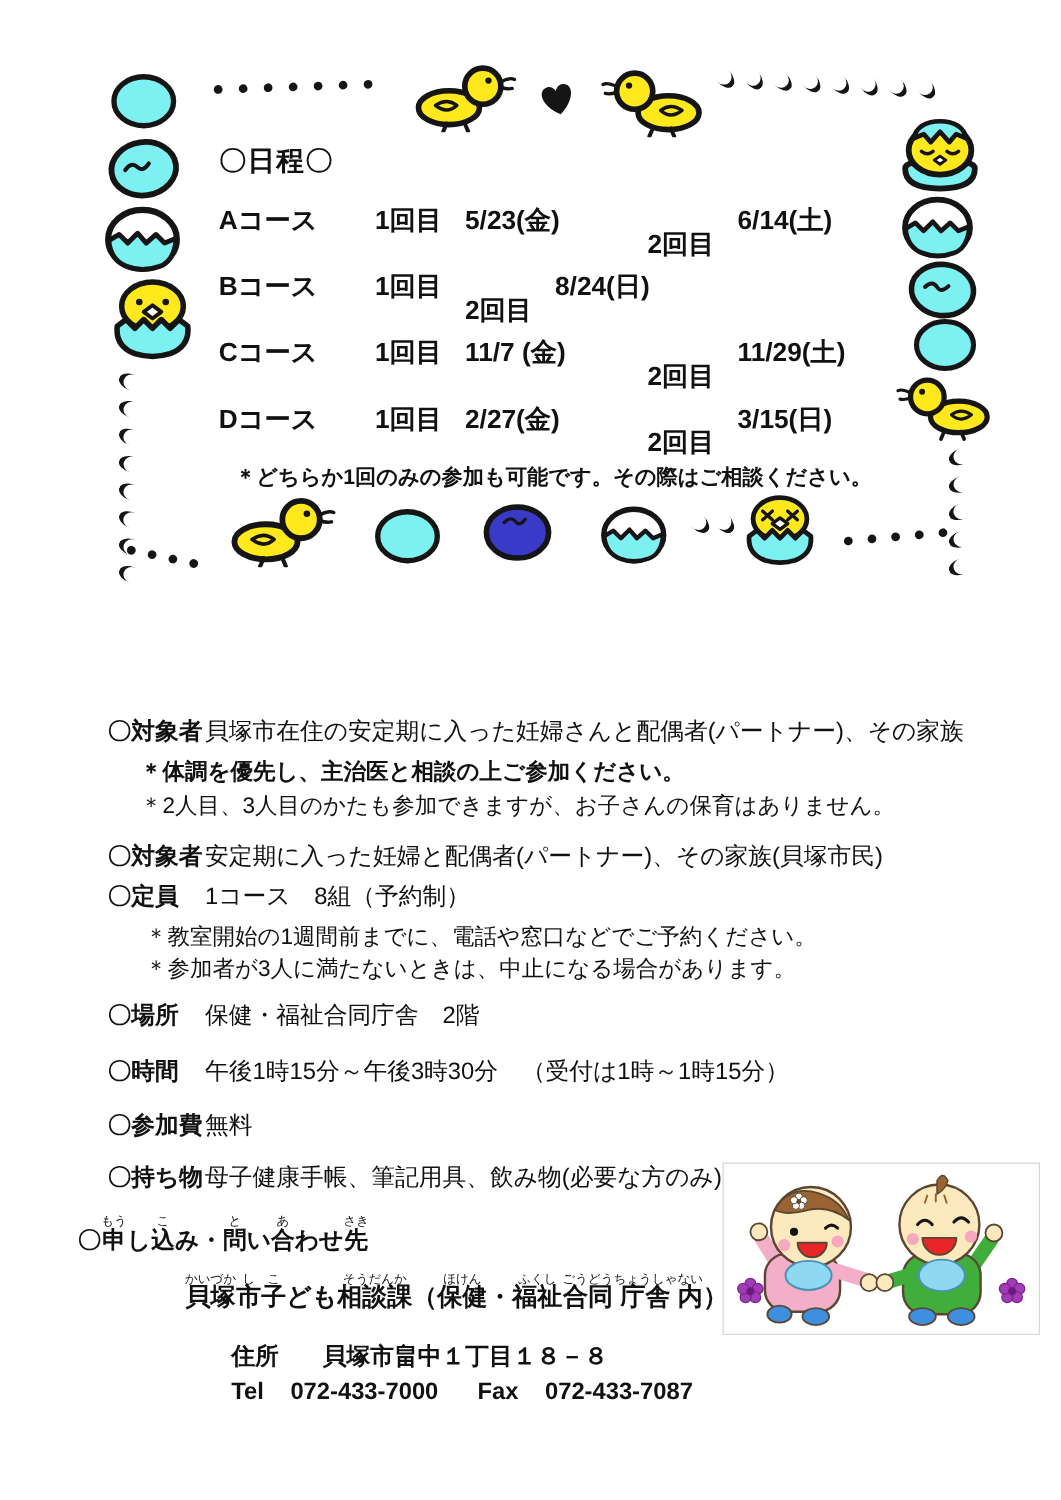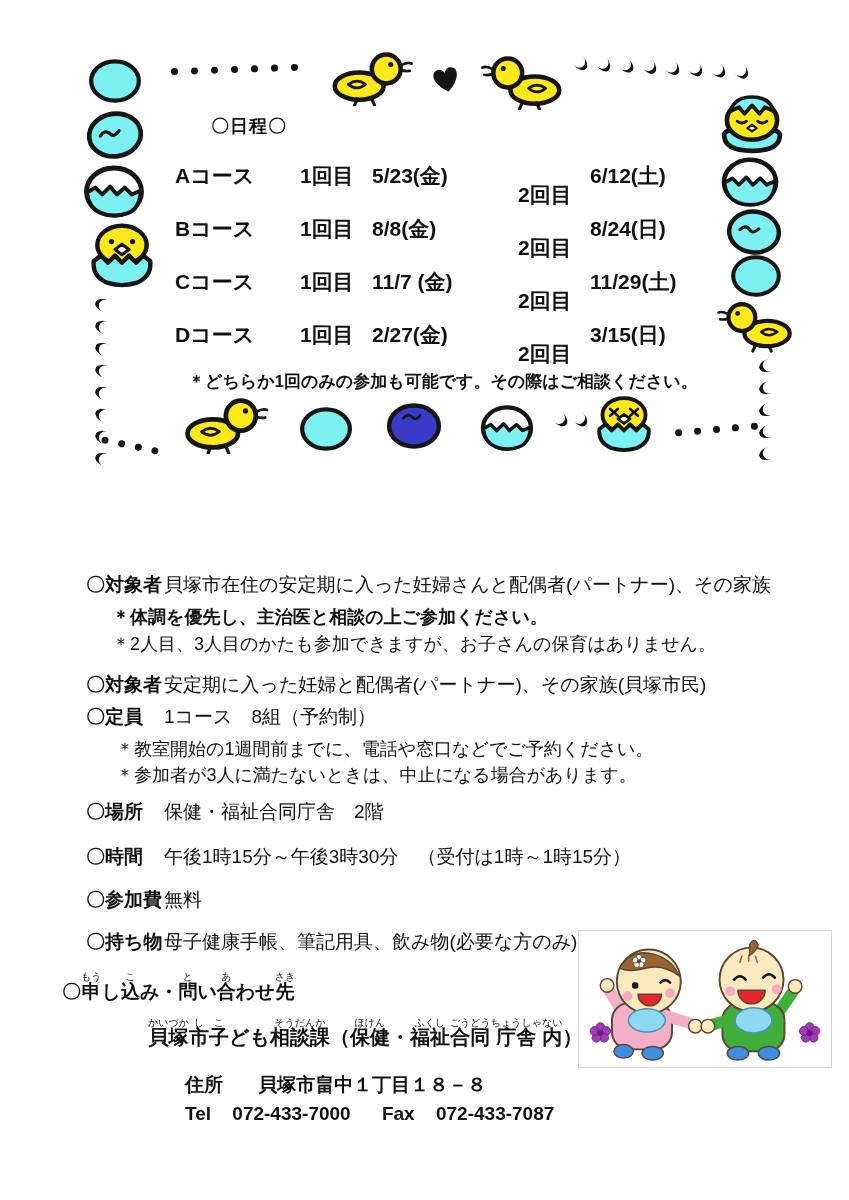--- a/index.html
+++ b/index.html
@@ -9,21 +9,21 @@
     overflow:hidden;
   }
   
   .frame{position:absolute;left:85px;top:52px;width:712px;height:418px;}
   .ico{position:absolute;display:block;}
   .dot{width:7px;height:7px;border-radius:50%;background:#151515;flex:0 0 auto;}
   .dash{width:13px;height:9px;border-top:4px solid #151515;border-radius:55%/95% 95% 0 0;flex:0 0 auto;}
   .drow{position:absolute;display:flex;align-items:center;}
   .dcol{position:absolute;display:flex;flex-direction:column;align-items:center;}
   
-  .s-title{position:absolute;left:90px;top:62px;font-size:18px;font-weight:700;letter-spacing:1px;margin-left:36px;}
+  .s-title{position:absolute;left:90px;top:62px;font-size:22px;font-weight:700;letter-spacing:1px;}
   .s-rows{position:absolute;left:90px;top:110px;}
   .s-row{display:flex;height:53px;align-items:flex-start;font-size:21px;font-weight:700;white-space:nowrap;}
   .s-row .c1{width:125px;}
   .s-row .c2{width:72px;}
   .s-row .c3{width:146px;}
   .s-row .c4{width:72px;margin-top:19px;}
   .s-note{position:absolute;left:103px;top:318px;font-size:17px;font-weight:700;white-space:nowrap;}
   
   .line{position:absolute;display:flex;font-size:19px;white-space:nowrap;margin-left:24px;}
   .lbl{width:78px;flex:0 0 auto;font-weight:700;}
@@ -214,26 +214,25 @@
       <div class="dot"></div>
   </div>
 
   <div class="s-title">〇日程〇</div>
   <div class="s-rows">
     <div class="s-row">
       <span class="c1">Aコース</span>
       <span class="c2">1回目</span>
       <span class="c3">5/23(金)</span>
       <span class="c4">2回目</span>
-      <span class="c5">6/12(土)</span>
+      <span class="c5">6/14(土)</span>
     </div>
     <div class="s-row">
       <span class="c1">Bコース</span>
       <span class="c2">1回目</span>
-      <span class="c3">8/8(金)</span>
       <span class="c4">2回目</span>
       <span class="c5">8/24(日)</span>
     </div>
     <div class="s-row">
       <span class="c1">Cコース</span>
       <span class="c2">1回目</span>
       <span class="c3">11/7 (金)</span>
       <span class="c4">2回目</span>
       <span class="c5">11/29(土)</span>
     </div>

